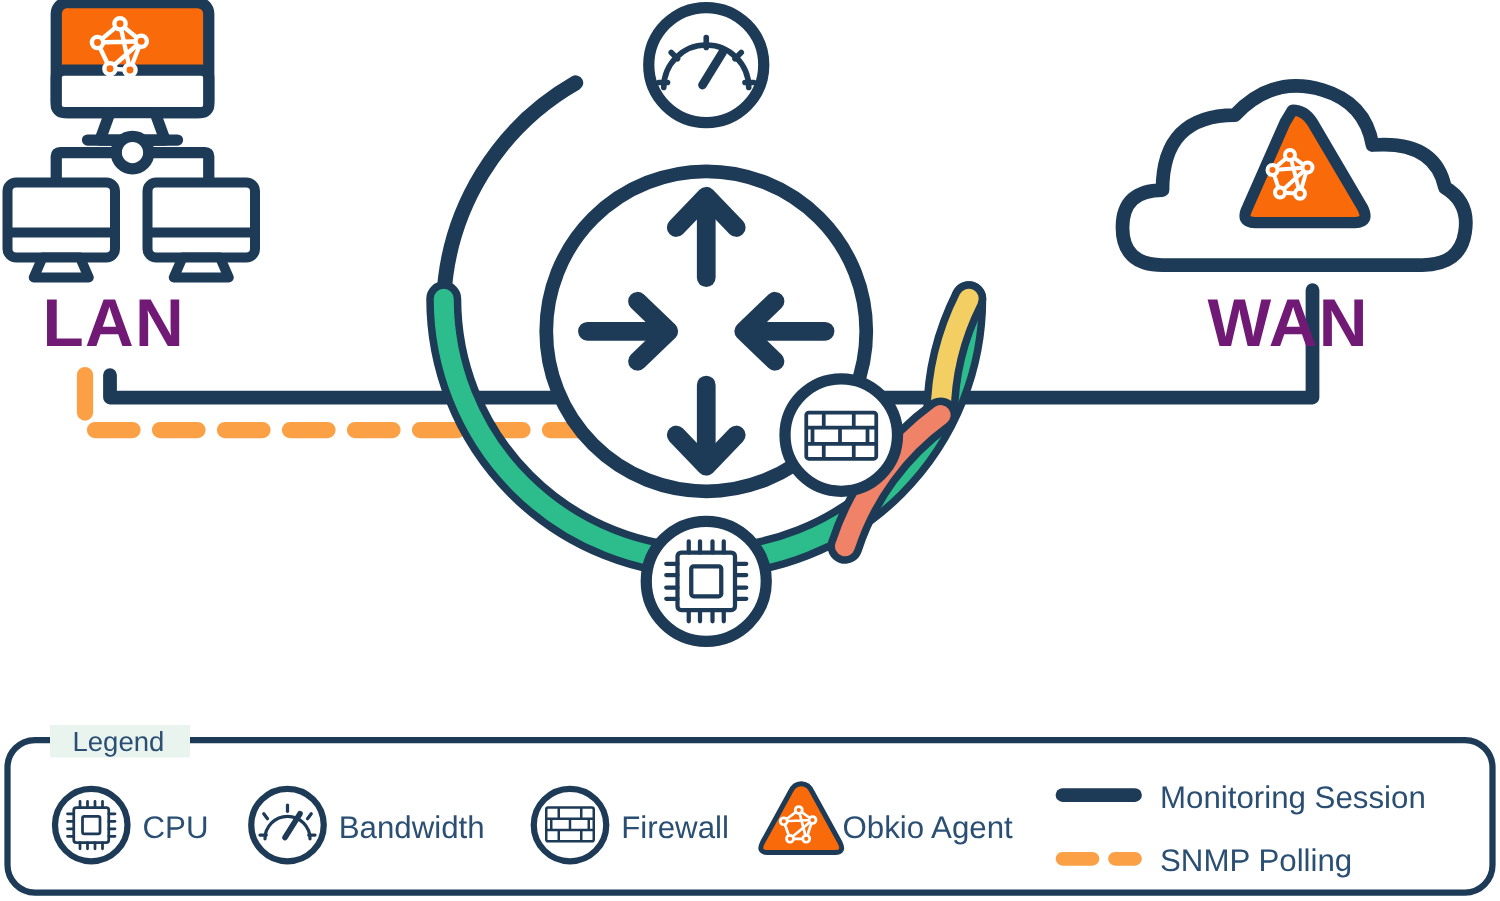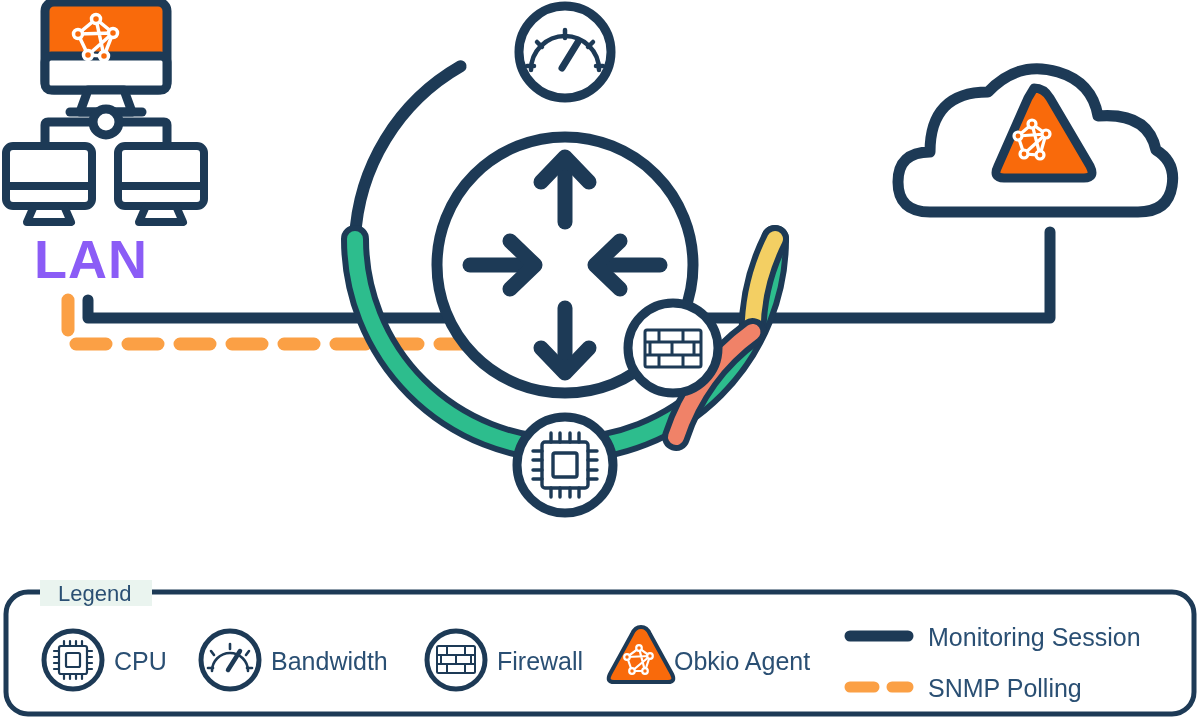--- a/index.html
+++ b/index.html
@@ -1,20 +1,20 @@
 <!DOCTYPE html>
 <html><head>
 <meta charset="utf-8">
 <style>
   html,body{margin:0;padding:0;background:#ffffff;}
   body{width:1200px;height:721px;overflow:hidden;
        font-family:"Liberation Sans", sans-serif;}
   #stage{position:relative;width:1200px;height:721px;}
   #stage svg.layer{position:absolute;left:0;top:0;width:1200px;height:721px;}
-  .lbl{position:absolute;font-weight:bold;color:#8b5cf6;letter-spacing:1px;}
+  .lbl{position:absolute;font-weight:bold;color:#701a75;letter-spacing:1px;}
   #lan-label{left:34px;top:228px;font-size:54px;}
   #wan-label{left:966px;top:228px;font-size:54px;}
   .legend-text{fill:#2a4f73;font-family:"Liberation Sans", sans-serif;}
 </style>
 </head>
 <body>
 
 <div id="stage">
 
   <svg class="layer" viewBox="0 0 1200 721">
@@ -226,14 +226,15 @@
         <text class="legend-text" x="928" y="646" font-size="25">Monitoring Session</text>
       </g>
       <g>
         <path d="M850,687 L908,687" stroke="#fba045" stroke-width="11" stroke-linecap="round" stroke-dasharray="24 18"></path>
         <text class="legend-text" x="928" y="697" font-size="25">SNMP Polling</text>
       </g>
     </g>
   </svg>
 
   <div class="lbl" id="lan-label">LAN</div>
+  <div class="lbl" id="wan-label">WAN</div>
 
 </div>
 
 </body></html>

